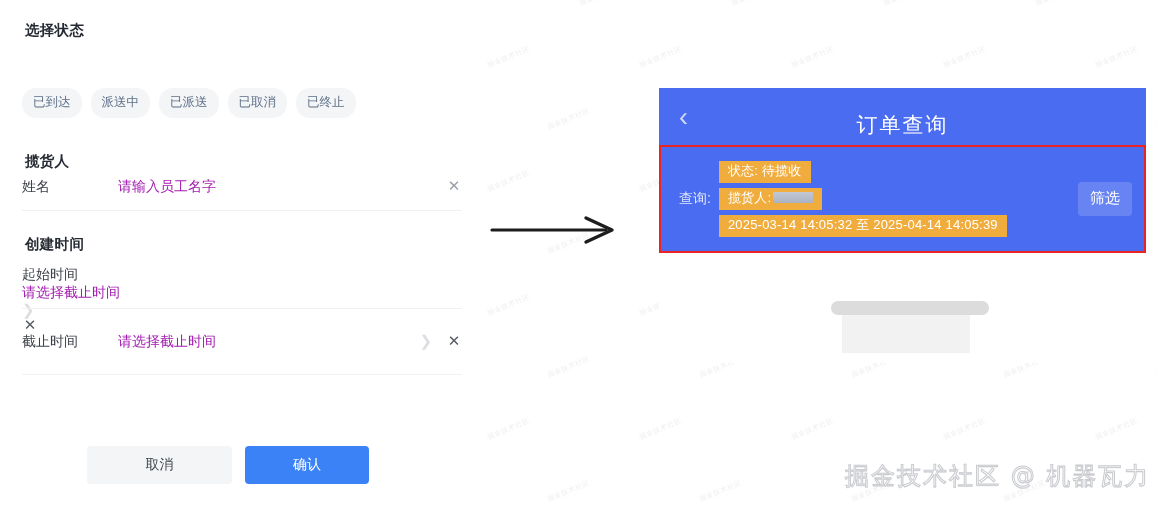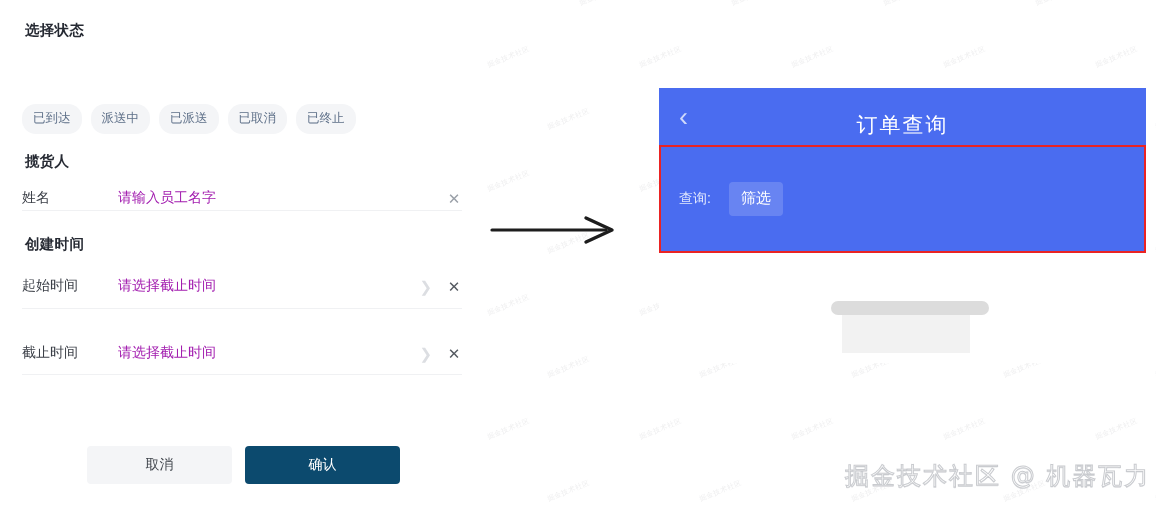--- a/index.html
+++ b/index.html
@@ -56,44 +56,43 @@
   #createtime-section-title { left: 25px; top: 235px; }
 
   
   .chip-row {
     position: absolute;
     left: 22px;
     display: flex;
     gap: 9px;
   }
   #chip-row-1 { top: 62px; }
-  #chip-row-2 { top: 104px; justify-content: space-between; }
+  #chip-row-2 { top: 88px; justify-content: space-between; }
   .chip {
     background: #f4f5f7;
     color: #5d6f88;
     font-size: 12.5px;
     line-height: 1;
     padding: 8px 11px 9px;
     border-radius: 14px;
     white-space: nowrap;
     cursor: pointer;
     user-select: none;
   }
 
   
   .form-row {
     position: absolute;
     left: 22px;
     width: 440px;
     height: 40px;
     display: flex;
-    align-items: center;
   }
   #row-name { top: 178px; }
-  #row-start { top: 266px; }
+  #row-start { top: 266px; flex-direction: column; }
   #row-end { top: 333px; }
 
   .row-label {
     width: 96px;
     font-size: 14px;
     color: #3b3f47;
     flex: none;
   }
   .row-placeholder {
     flex: 1;
@@ -146,22 +145,22 @@
   #cancel-button {
     left: 87px;
     top: 446px;
     width: 145px;
     background: #f4f5f7;
     color: #41464d;
   }
   #confirm-button {
     left: 245px;
     top: 446px;
-    width: 155px;
-    background: #0c4a6e;
+    width: 124px;
+    background: #3b82f6;
     color: #ffffff;
   }
 
   
   #flow-arrow {
     position: absolute;
     left: 490px;
     top: 212px;
     width: 130px;
     height: 36px;
@@ -448,20 +447,25 @@
 <div id="phone">
 
 
   <div id="phone-navbar">
     <div id="nav-back">‹</div>
     <div id="nav-title">订单查询</div>
   </div>
 
   <div id="query-bar-wrap">
     <div id="query-label">查询:</div>
+    <div id="query-tags">
+      <div class="qtag">状态: 待揽收</div>
+      <div class="qtag"><span>揽货人:</span><span class="redact"></span></div>
+      <div class="qtag">2025-03-14 14:05:32 至 2025-04-14 14:05:39</div>
+    </div>
     <div id="filter-button">筛选</div>
   </div>
 
   <div id="phone-body">
     <div id="skeleton-block"></div>
     <div id="skeleton-bar"></div>
   </div>
 </div>
 
 <div id="credit-watermark">掘金技术社区 @ 机器瓦力</div>

